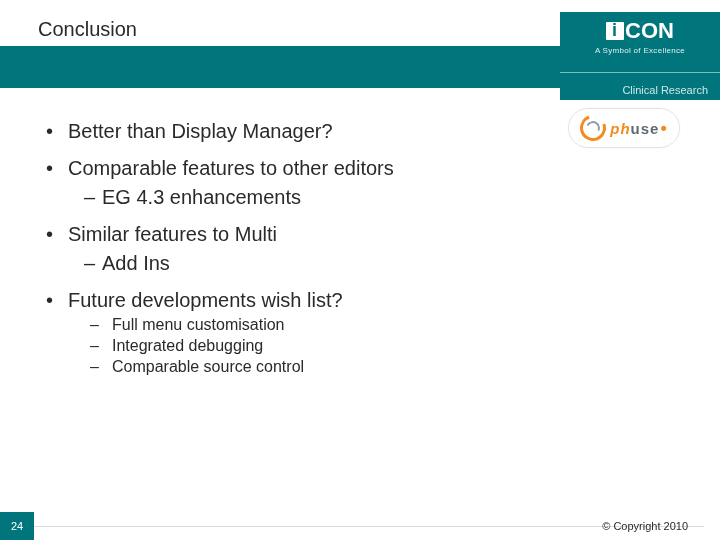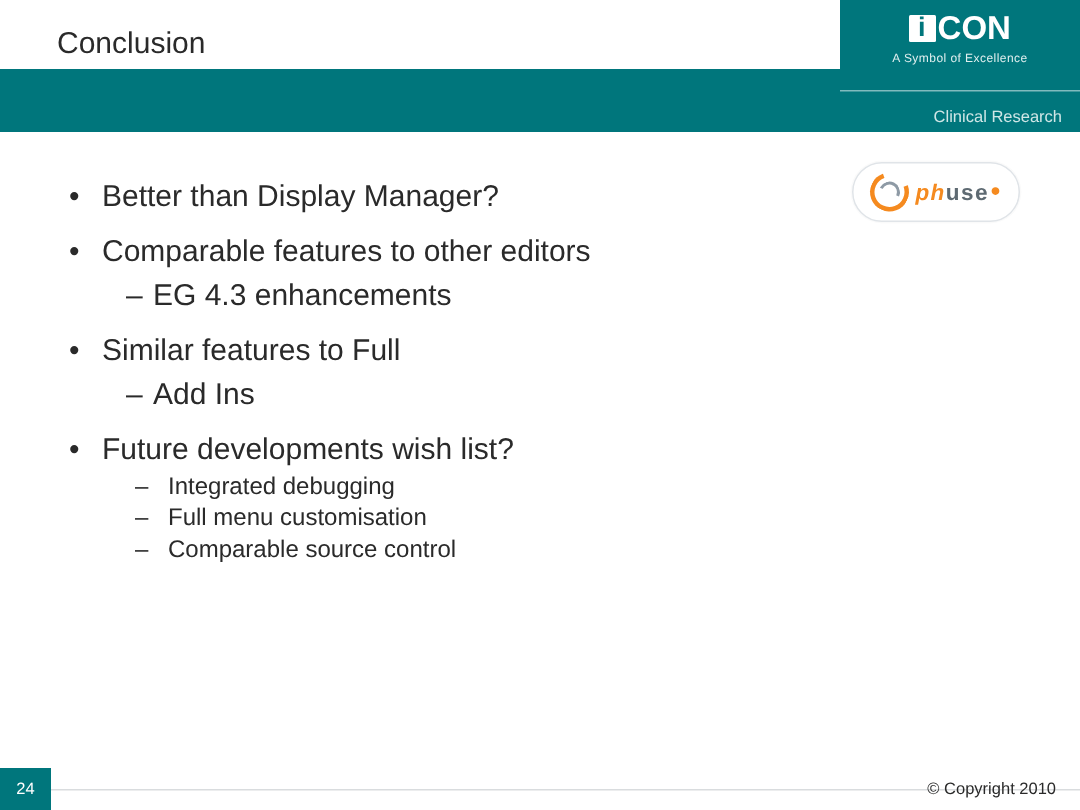--- a/index.html
+++ b/index.html
@@ -3,21 +3,21 @@
 <meta charset="utf-8">
 <style>
   * { box-sizing: border-box; margin: 0; padding: 0; }
   html, body { width: 720px; height: 540px; font-family: Arial, Helvetica, sans-serif; background: #fff; overflow: hidden; }
   .slide { position: relative; width: 720px; height: 540px; }
 
   .header { position: relative; height: 88px; }
   .title-area { padding: 18px 0 0 38px; height: 46px; border-radius: 15px; }
   .title { font-size: 20px; color: #2a2a2a; font-weight: 400; }
   .teal-band { position: absolute; left: 0; right: 0; top: 46px; height: 42px; background: #00767c; }
-  .logo-panel { position: absolute; right: 0; top: 0; width: 160px; height: 88px; background: #00767c; color: #fff; }
+  .logo-panel { position: absolute; right: 0; top: 12px; width: 160px; height: 88px; background: #00767c; color: #fff; }
   .logo-main { position: absolute; top: 6px; left: 10px; right: 10px; text-align: center; }
   .logo-icon { font-weight: 900; letter-spacing: 0; font-size: 22px; }
   .logo-icon .sq { display: inline-block; width: 18px; height: 18px; background: #fff; vertical-align: -2px; margin-right: 1px; border-radius: 1px; position: relative; }
   .logo-icon .sq::after { content: "i"; color: #00767c; font-weight: 900; position: absolute; left: 6px; top: -2px; font-size: 18px; }
   .logo-tag { font-size: 8px; color: #dfefef; margin-top: 2px; letter-spacing: 0.3px; }
   .logo-sub { position: absolute; bottom: 4px; right: 12px; font-size: 11px; color: #cfe6e6; }
   .logo-divider { position: absolute; left: 0; right: 0; top: 60px; height: 1px; background: rgba(255,255,255,0.5); }
 
   .phuse-badge { position: absolute; right: 40px; top: 108px; width: 112px; height: 40px; border-radius: 20px; background: rgba(255,255,255,0.7); border: 1px solid #e0e4e8; display: flex; align-items: center; justify-content: center; box-shadow: 0 0 0 1px rgba(0,0,0,0.02); }
   .phuse-swirl { position: relative; width: 26px; height: 26px; margin-right: 4px; }
@@ -32,21 +32,21 @@
   ul.bullets { list-style: none; }
   ul.bullets > li { font-size: 20px; margin-bottom: 14px; }
   ul.bullets > li::before { content: "•"; color: #2a2a2a; display: inline-block; width: 20px; margin-left: -2px; }
   ul.sub { list-style: none; margin: 6px 0 10px 36px; }
   ul.sub > li { font-size: 20px; margin-bottom: 4px; }
   ul.sub > li::before { content: "–"; display: inline-block; width: 18px; }
   ul.sub2 { list-style: none; margin: 4px 0 0 42px; }
   ul.sub2 > li { font-size: 16px; margin-bottom: 3px; }
   ul.sub2 > li::before { content: "–"; display: inline-block; width: 22px; }
 
-  .footer { position: absolute; left: 0; right: 0; bottom: 0; height: 30px; }
+  .footer { position: absolute; left: 0; right: 16px; bottom: 0; height: 30px; }
   .page-num { position: absolute; left: 0; bottom: 0; width: 34px; height: 28px; background: #00767c; color: #fff; font-size: 11px; display: flex; align-items: center; justify-content: center; }
   .copyright { position: absolute; right: 16px; bottom: 8px; font-size: 11px; color: #2a2a2a; }
   .footer-line { position: absolute; left: 34px; right: 0; bottom: 13px; height: 1px; background: #d9dcde; }
 
   .t1 { padding-left: 2px; }
 </style>
 </head>
 <body>
 
 <div class="slide">
@@ -75,29 +75,29 @@
   </div>
 
   <div class="content">
     <ul class="bullets">
       <li><span class="t1">Better than Display Manager?</span></li>
       <li><span class="t1">Comparable features to other editors</span>
         <ul class="sub">
           <li><span>EG 4.3 enhancements</span></li>
         </ul>
       </li>
-      <li><span class="t1">Similar features to Full</span>
+      <li><span class="t1">Similar features to Multi</span>
         <ul class="sub">
           <li><span>Add Ins</span></li>
         </ul>
       </li>
       <li><span class="t1">Future developments wish list?</span>
         <ul class="sub2">
+          <li><span>Full menu customisation</span></li>
           <li><span>Integrated debugging</span></li>
-          <li><span>Full menu customisation</span></li>
           <li><span>Comparable source control</span></li>
         </ul>
       </li>
     </ul>
   </div>
 
   <div class="footer">
     <div class="footer-line"></div>
     <div class="page-num">24</div>
     <div class="copyright">© Copyright 2010</div>

